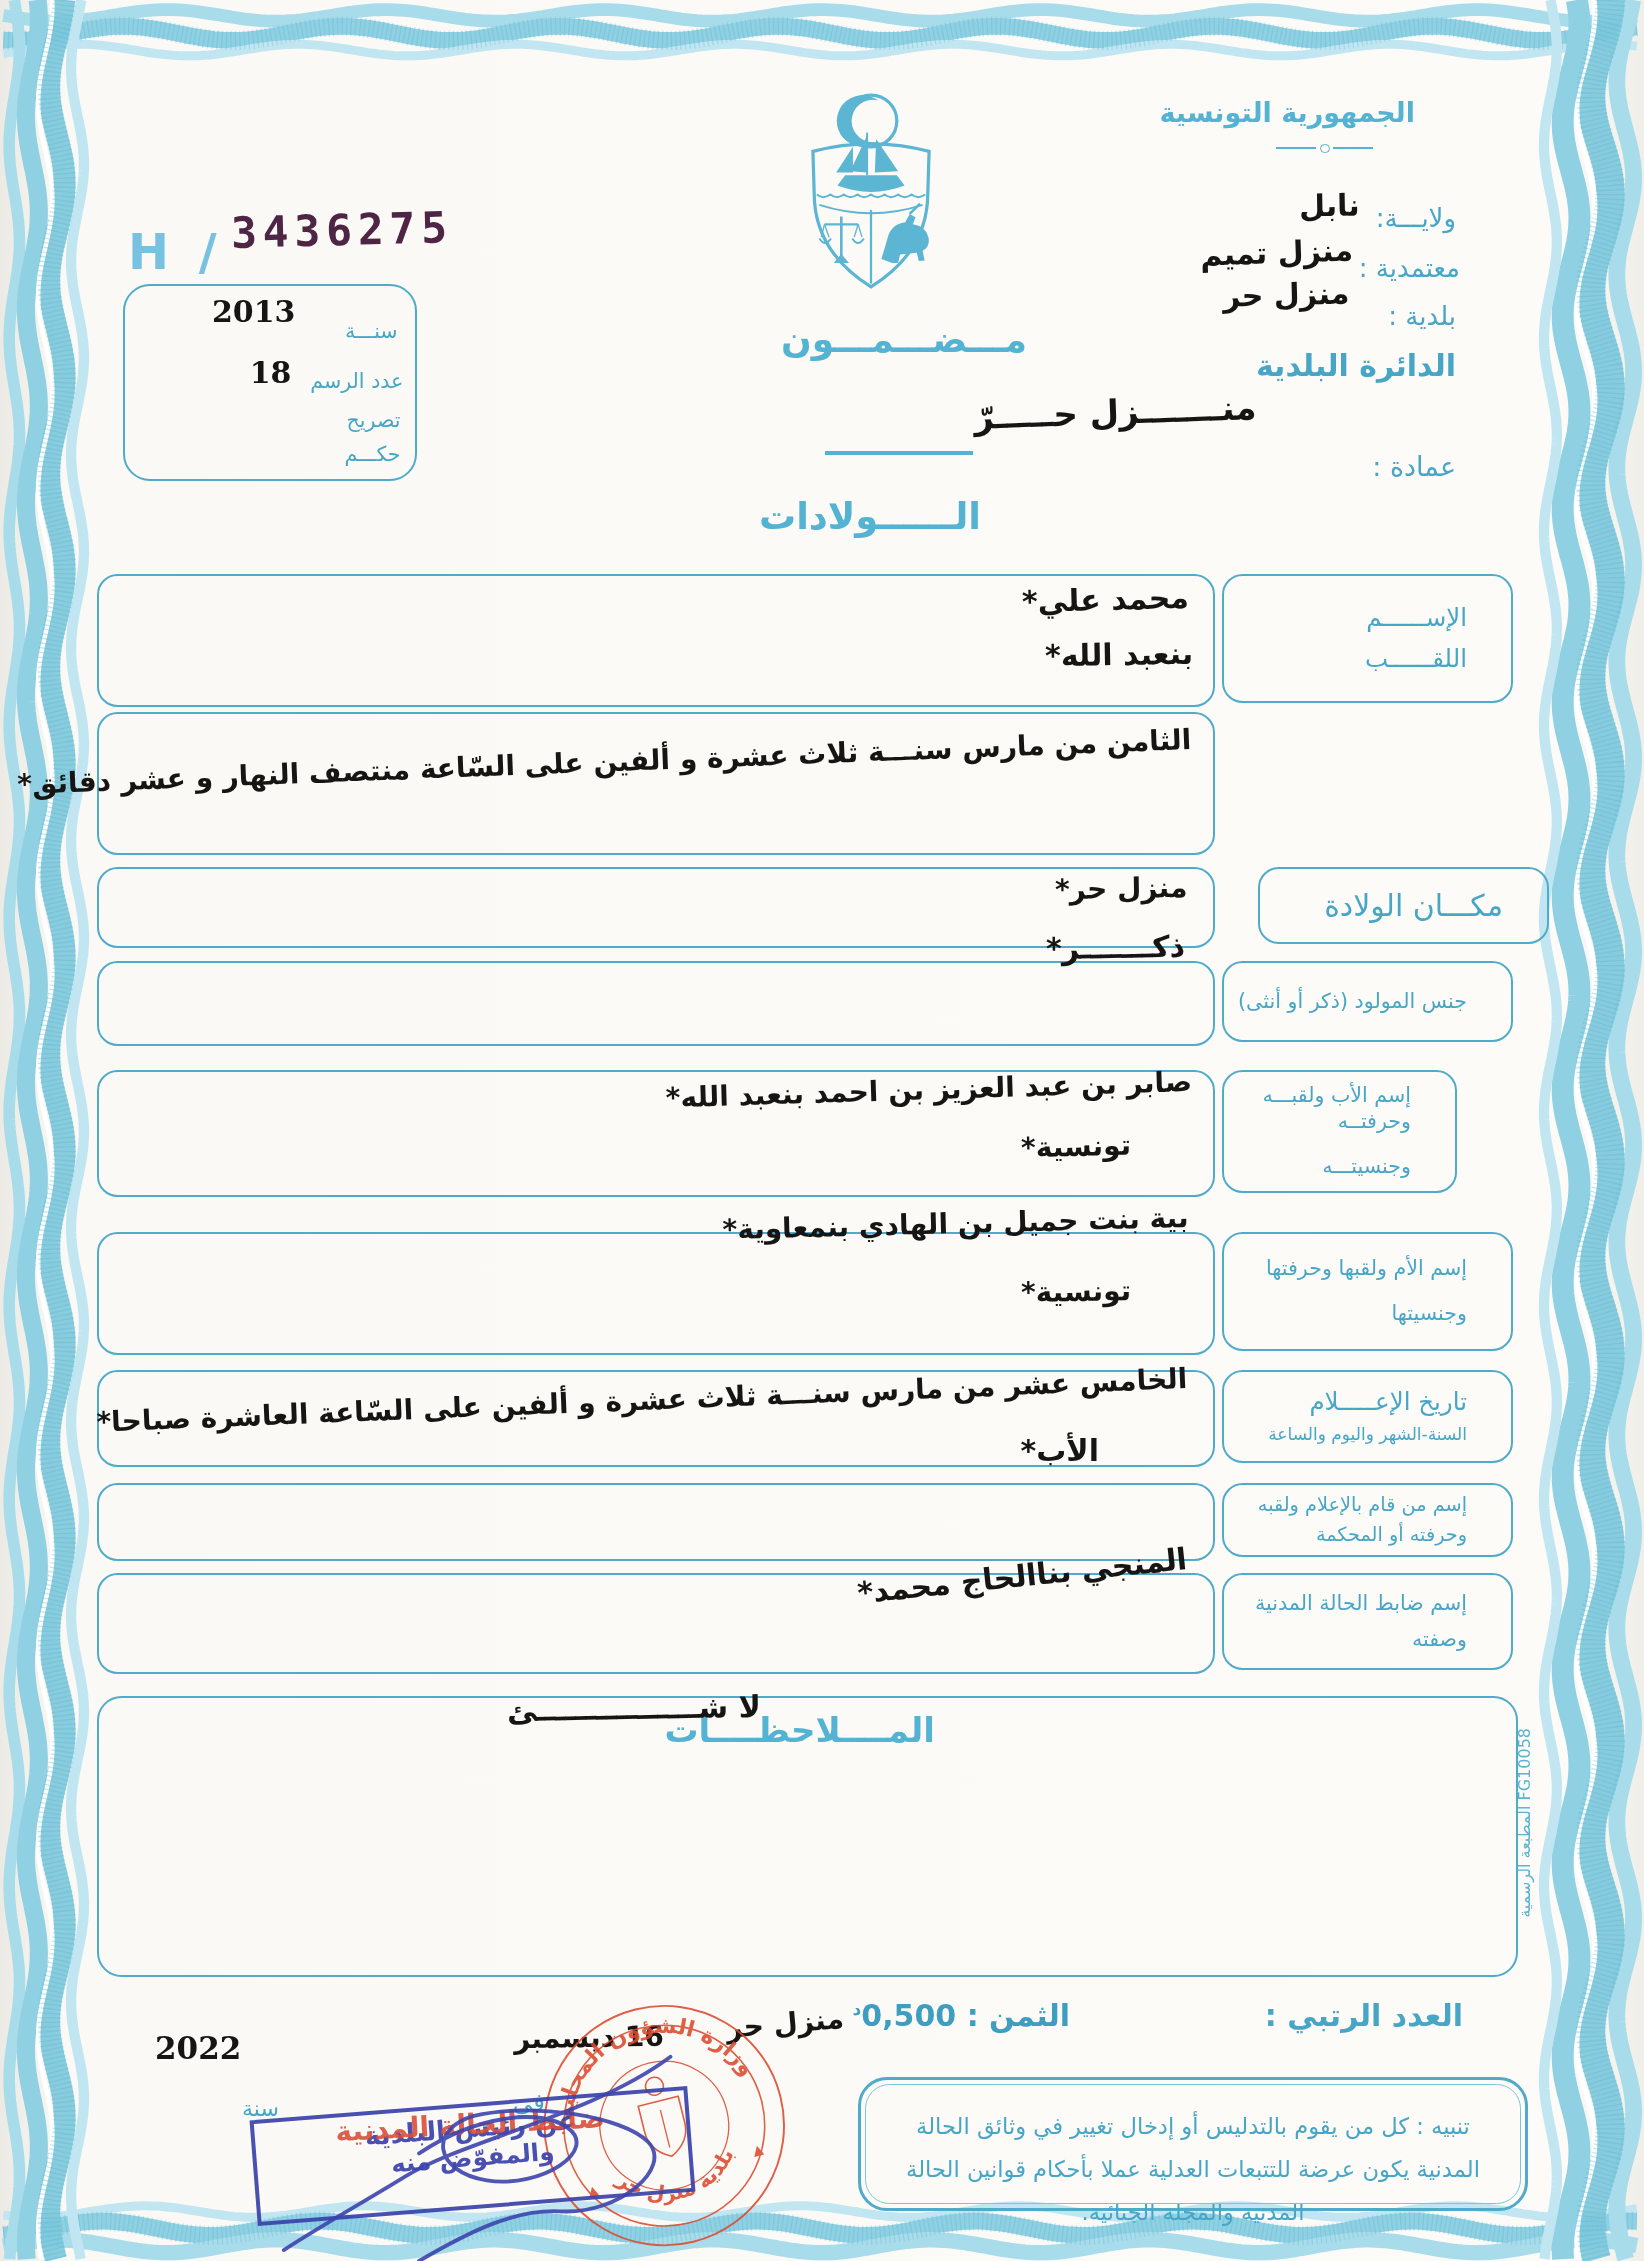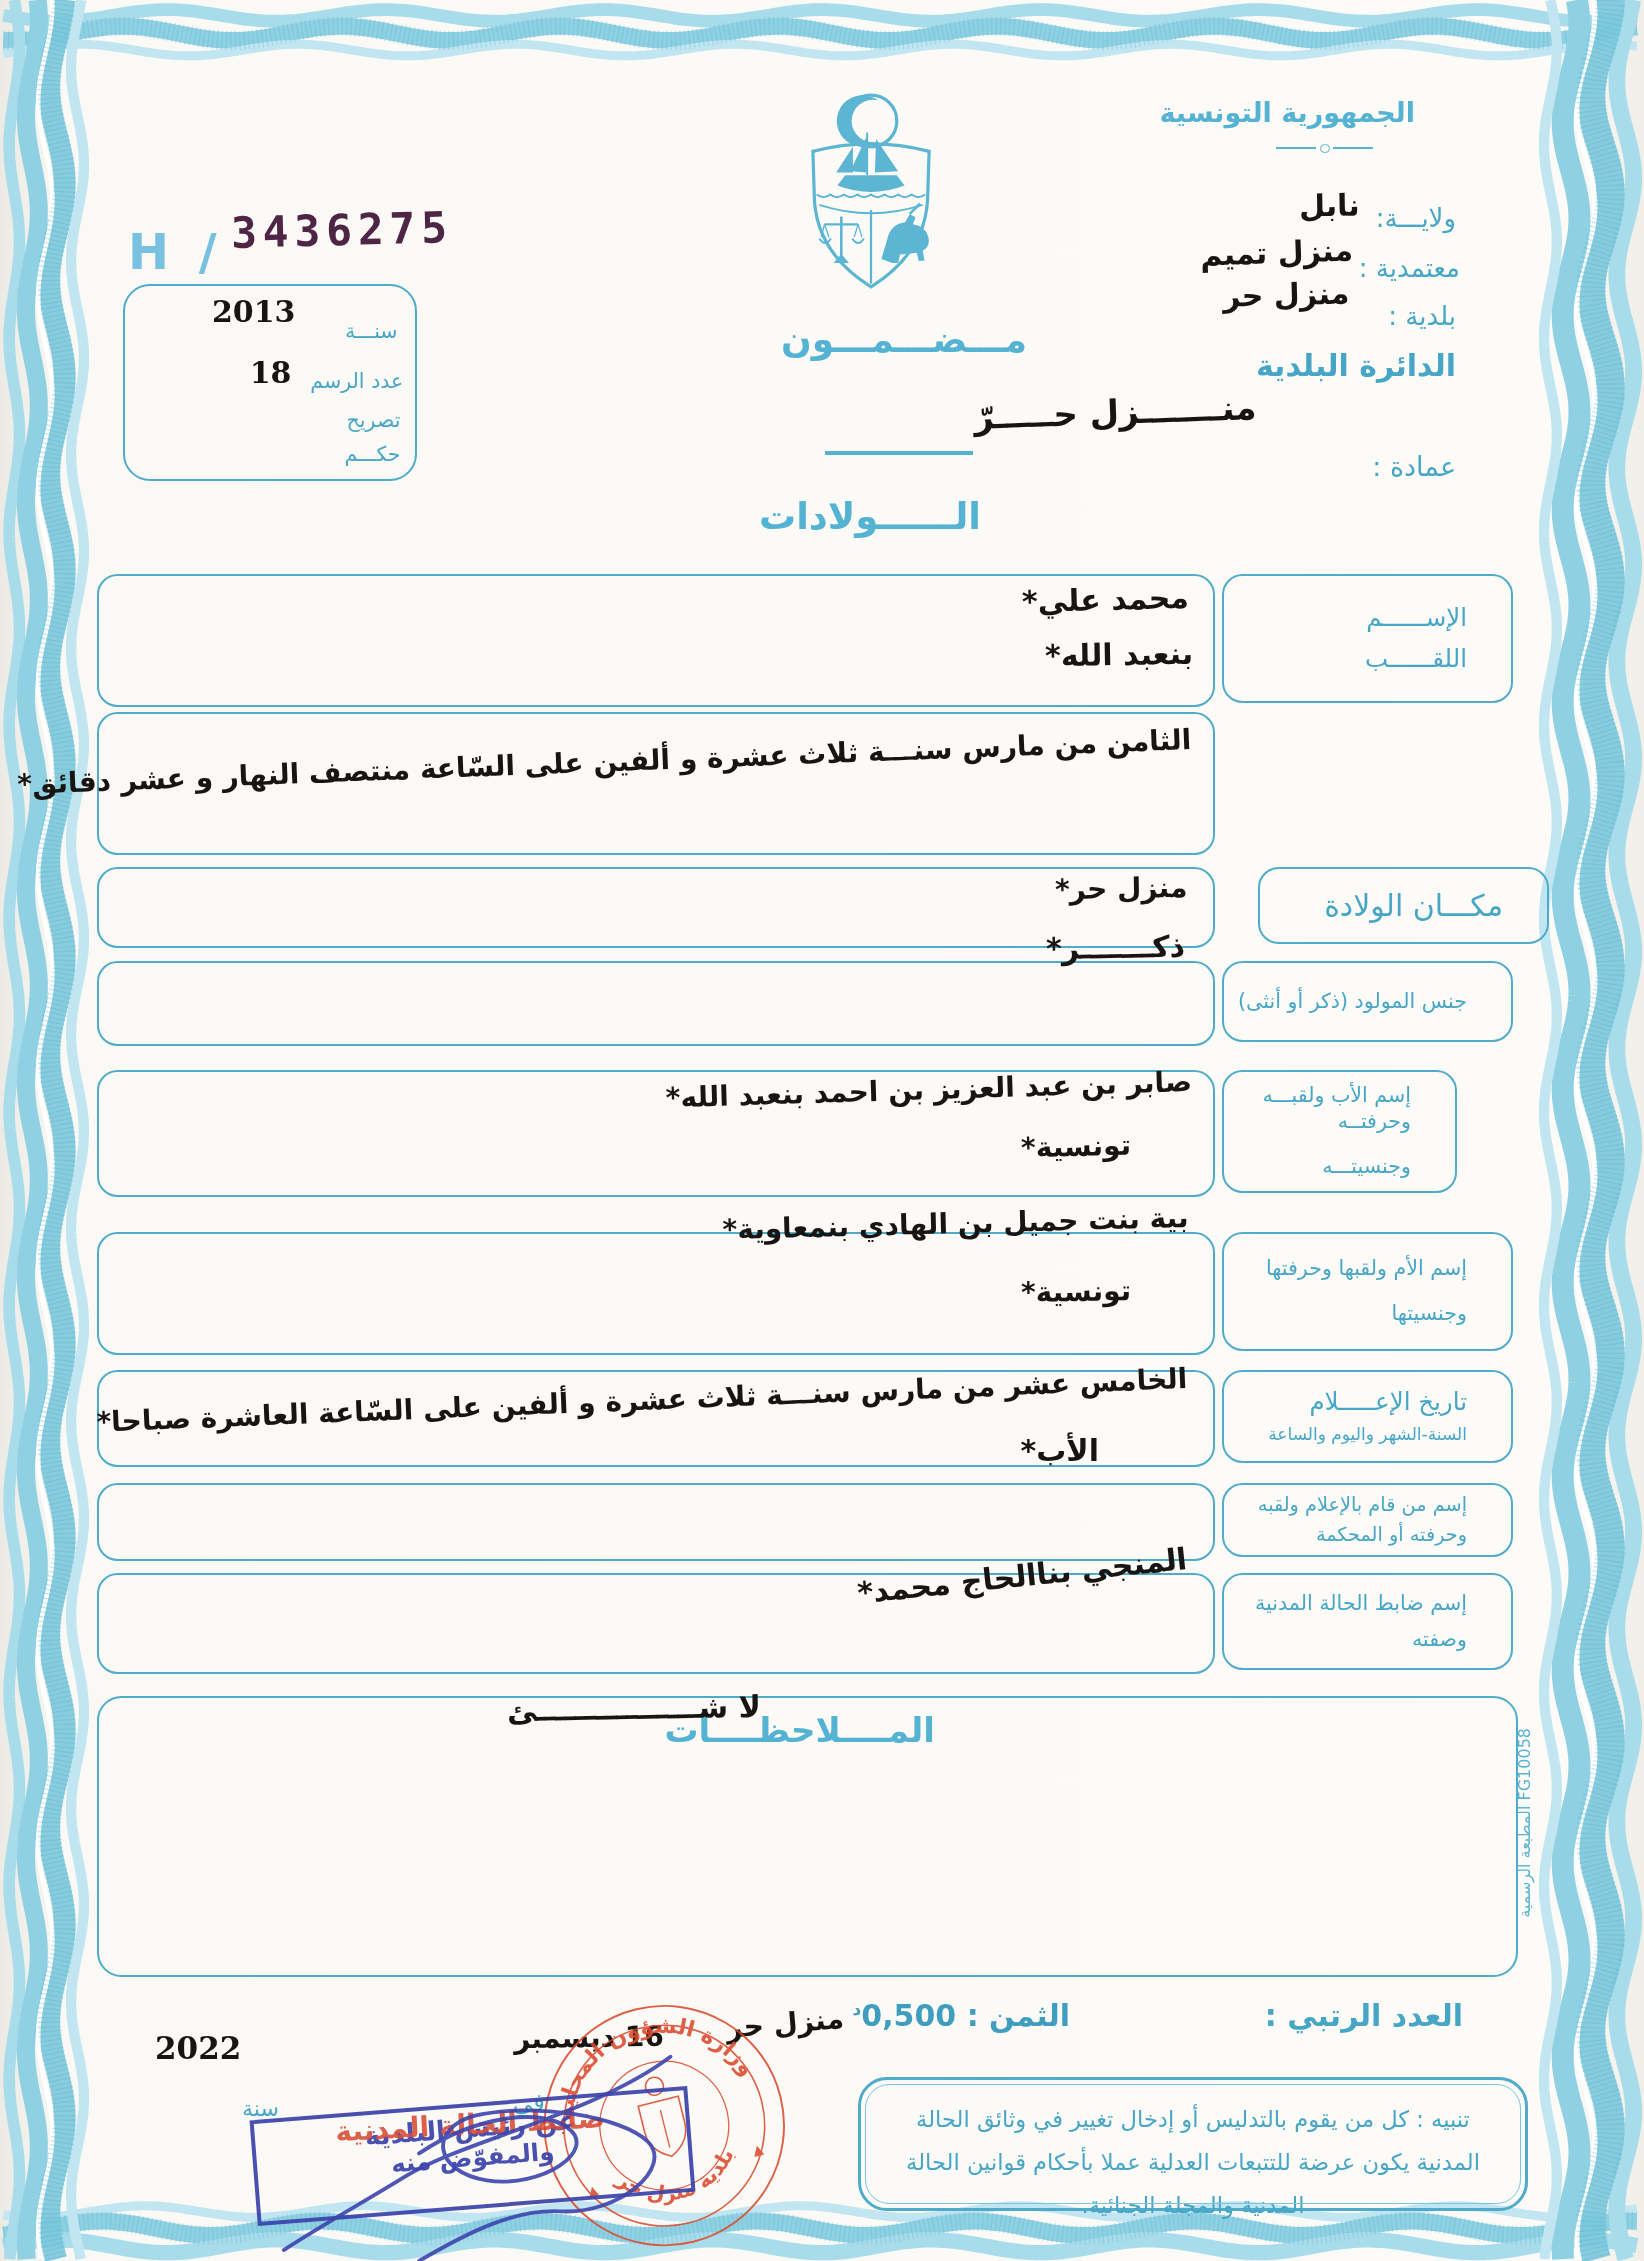--- a/index.html
+++ b/index.html
@@ -187,21 +187,21 @@
     <span>الثمن :</span>
     <span>0,500</span><sup style="font-size:17px;">د</sup>
   </div>
   <div class="abs val ar" style="right:800px;top:2007px;font-size:28px;transform:rotate(-5deg);">منزل حر</div>
   <div class="abs val ar" style="right:980px;top:2021px;font-size:28px;transform:rotate(-1deg);">16 ديسمبر</div>
   <div class="abs lbl ar" style="right:1099px;top:2088px;font-size:24.5px;">في</div>
   <div class="abs val" style="left:155px;top:2030px;font-size:31px;font-family:'DejaVu Serif',serif;">2022</div>
   <div class="abs lbl ar" style="left:242px;top:2096px;font-size:22px;">سنة</div>
 
   <div class="warnbox ar" style="left:858px;top:2077px;width:664px;height:128px;">
-    <div style="padding:18px 29px;font-size:22.6px;line-height:1.9;color:#47a6c6;text-align:center;">تنبيه : كل من يقوم بالتدليس أو إدخال تغيير في وثائق الحالة المدنية يكون عرضة للتتبعات العدلية عملا بأحكام قوانين الحالة المدنية والمجلة الجنائية.</div>
+    <div style="padding:25px 29px;font-size:22.6px;line-height:1.9;color:#47a6c6;text-align:center;">تنبيه : كل من يقوم بالتدليس أو إدخال تغيير في وثائق الحالة المدنية يكون عرضة للتتبعات العدلية عملا بأحكام قوانين الحالة المدنية والمجلة الجنائية.</div>
   </div>
 
   <div class="abs printer" style="left:1515px;top:1728px;font-size:16px;">المطبعة الرسمية FG10058</div>
 
   <svg class="abs" style="left:509px;top:1974px;transform:rotate(-14deg);opacity:.88;" width="309" height="297" viewBox="0 0 480 460">
     <g stroke="#dc4a2e" fill="none">
       <circle cx="240" cy="235" r="186" stroke-width="3"></circle>
       <circle cx="240" cy="235" r="156" stroke-width="2.5"></circle>
       <circle cx="240" cy="235" r="100" stroke-width="2"></circle>
       <defs>

